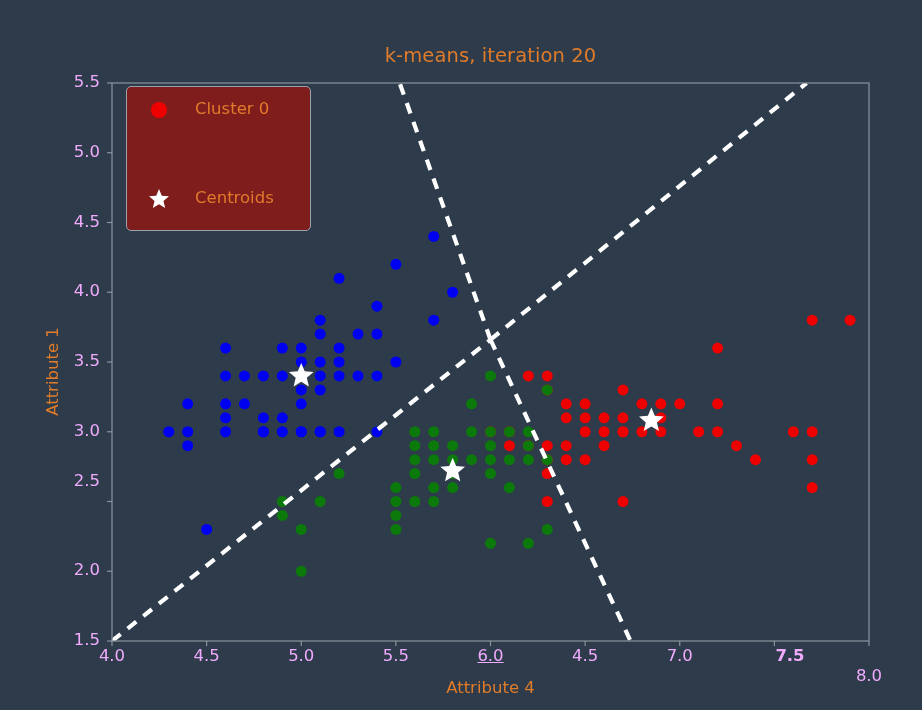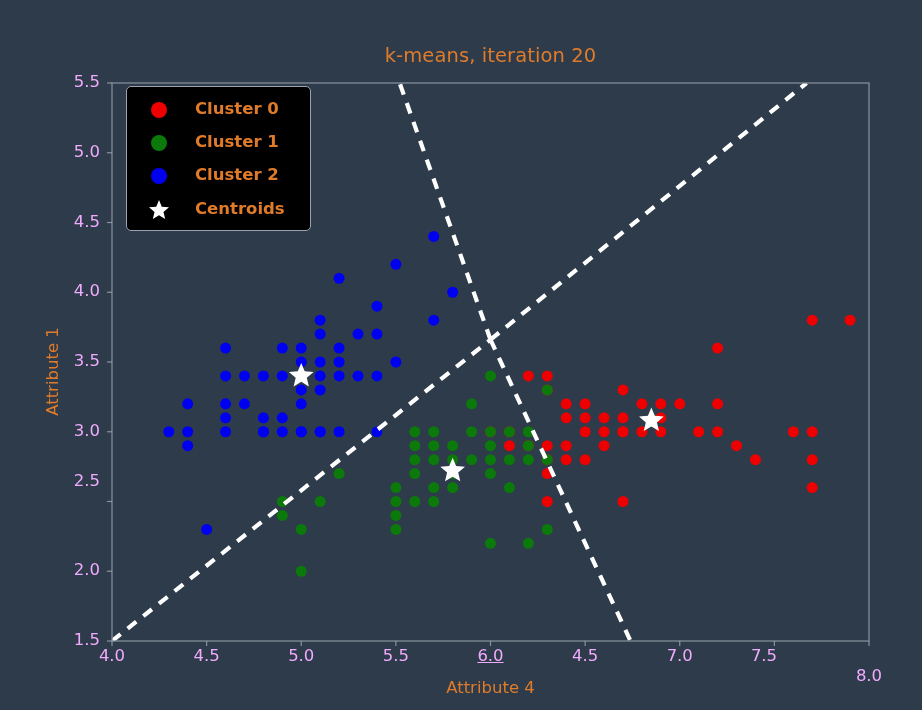--- a/index.html
+++ b/index.html
@@ -72,25 +72,24 @@
     text-align: right;
     width: 52px;
     left: 48px;
   }
   #legend-box {
     position: absolute;
     left: 126px;
     top: 86px;
     width: 185px;
     height: 145px;
-    background: #000000;
+    background: #7f1d1d;
     border: 1.4px solid #9aa3ad;
     border-radius: 5px;
     box-sizing: border-box;
-    font-weight: bold;
   }
   .legend-row {
     position: absolute;
     left: 0;
     width: 185px;
     height: 34px;
   }
   .legend-marker {
     position: absolute;
     left: 24px;
@@ -313,53 +312,41 @@
   <div id="ylabel">Attribute 1</div>
 
   <div id="tick-layer">
       <div class="tick-label x" style="left: 82px;">4.0</div>
       <div class="tick-label x" style="left: 176.625px;">4.5</div>
       <div class="tick-label x" style="left: 271.25px;">5.0</div>
       <div class="tick-label x" style="left: 365.875px;">5.5</div>
       <div class="tick-label x" style="left: 460.5px; text-decoration: underline;">6.0</div>
       <div class="tick-label x" style="left: 555.125px;">4.5</div>
       <div class="tick-label x" style="left: 649.75px;">7.0</div>
-      <div class="tick-label x" style="left: 734px;">7.5</div>
+      <div class="tick-label x" style="left: 760px; font-weight: bold;">7.5</div>
       <div class="tick-label x" style="left: 839px; margin-top: 20px;">8.0</div>
       <div class="tick-label y" style="top: 630px;">1.5</div>
       <div class="tick-label y" style="top: 560.25px;">2.0</div>
       <div class="tick-label y" style="top: 471px;">2.5</div>
       <div class="tick-label y" style="top: 420.75px;">3.0</div>
       <div class="tick-label y" style="top: 351px;">3.5</div>
       <div class="tick-label y" style="top: 281.25px;">4.0</div>
       <div class="tick-label y" style="top: 211.5px;">4.5</div>
       <div class="tick-label y" style="top: 141.75px;">5.0</div>
       <div class="tick-label y" style="top: 72px;">5.5</div>
     </div>
 
   <div id="legend-box">
       <div class="legend-row" style="top: 6px;">
         <div class="legend-marker">
           <div class="legend-dot" style="background: rgb(238, 0, 0);"></div>
         </div>
         <div class="legend-text">Cluster 0</div>
       </div>
-      <div class="legend-row" style="top: 39px;">
-        <div class="legend-marker">
-          <div class="legend-dot" style="background: rgb(11, 122, 11);"></div>
-        </div>
-        <div class="legend-text">Cluster 1</div>
-      </div>
-      <div class="legend-row" style="top: 72px;">
-        <div class="legend-marker">
-          <div class="legend-dot" style="background: rgb(0, 0, 240);"></div>
-        </div>
-        <div class="legend-text">Cluster 2</div>
-      </div>
-      <div class="legend-row" style="top: 106px;">
+      <div class="legend-row" style="top: 95px;">
         <div class="legend-marker"><svg width="22" height="22" viewBox="0 0 22 22" style="margin-left:-3px;margin-top:-3px">
             <path d="M11.00,1.00 L13.78,7.68 L20.99,8.26 L15.49,12.96 L17.17,19.99 L11.00,16.23 L4.83,19.99 L6.51,12.96 L1.01,8.26 L8.22,7.68 Z" fill="#ffffff"></path>
           </svg></div>
         <div class="legend-text">Centroids</div>
       </div>
     </div>
 
 </div>
 
 </body></html>

